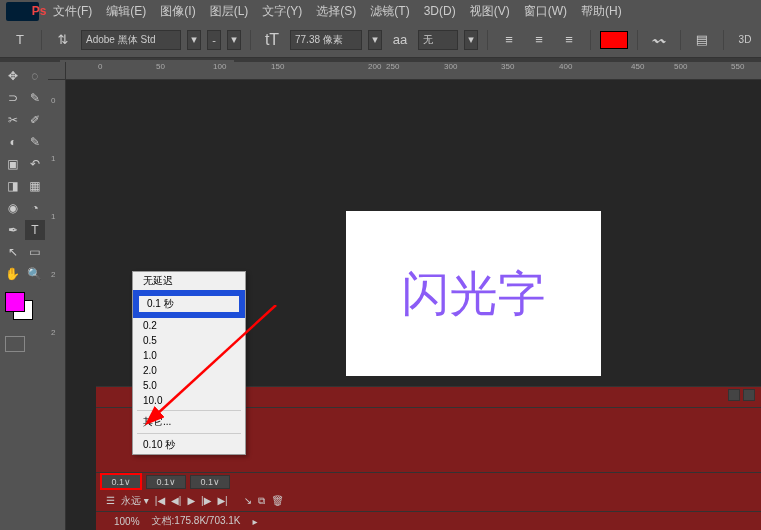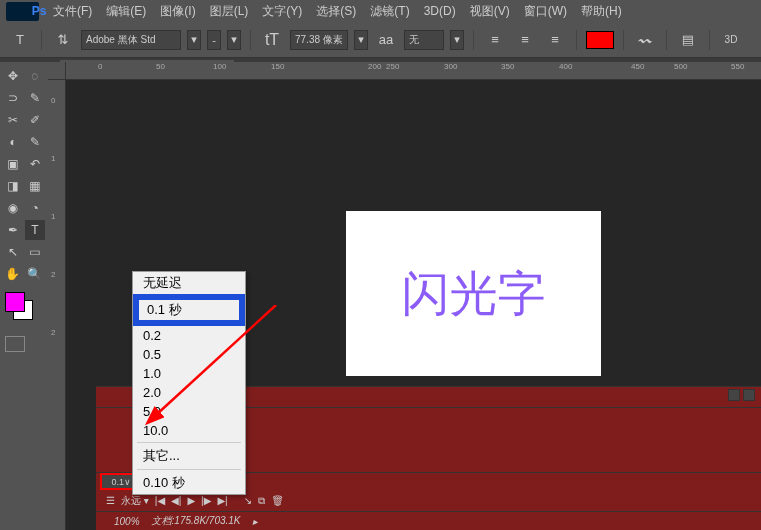--- a/index.html
+++ b/index.html
@@ -1,25 +1,25 @@
 <!DOCTYPE html>
 <html><head>
   <meta charset="utf-8">
   <style>
     * { margin: 0; padding: 0; box-sizing: border-box; }
     body { width: 761px; height: 530px; background: #535353; font-family: "Microsoft YaHei", sans-serif; font-size: 11px; color: #ccc; overflow: hidden; position: relative; }
     .menubar { height: 22px; background: #535353; display: flex; align-items: center; padding-left: 6px; gap: 2px; }
-    .ps-logo { width: 22px; height: 19px; background: #001e36; color: #3b82f6; font-weight: bold; font-size: 12px; display: flex; align-items: center; justify-content: center; border-radius: 2px; margin-right: 6px; padding-left: 33px; }
+    .ps-logo { width: 22px; height: 19px; background: #001e36; color: #ef4444; font-weight: bold; font-size: 12px; display: flex; align-items: center; justify-content: center; border-radius: 2px; margin-right: 6px; padding-left: 33px; }
     .menu-item { padding: 2px 6px; cursor: default; font-size: 12px; }
     .options-bar { height: 36px; background: #535353; display: flex; align-items: center; padding-left: 8px; gap: 6px; border-bottom: 1px solid #333; }
     .opt-btn { width: 24px; height: 24px; display: flex; align-items: center; justify-content: center; color: #ccc; font-size: 13px; }
     .opt-divider { width: 1px; height: 20px; background: #444; margin: 0 3px; }
     .font-select { width: 100px; height: 20px; background: #444; border: 1px solid #333; color: #ccc; font-size: 10px; padding: 0 4px; display: flex; align-items: center; }
     .font-select-sm { width: 14px; height: 20px; background: #444; border: 1px solid #333; display: flex; align-items: center; justify-content: center; }
-    .opt-input { width: 58px; height: 20px; background: #444; border: 1px solid #333; color: #ccc; font-size: 10px; padding: 0 4px; display: flex; align-items: center; }
+    .opt-input { width: 72px; height: 20px; background: #444; border: 1px solid #333; color: #ccc; font-size: 10px; padding: 0 4px; display: flex; align-items: center; }
     .color-swatch { width: 28px; height: 18px; background: #ff0000; border: 1px solid #000; }
     .tab-bar { height: 22px; background: #3a3a3a; display: flex; align-items: center; padding-left: 60px; }
     .doc-tab { padding: 2px 8px; background: #535353; font-size: 10px; display: flex; align-items: center; gap: 5px; }
     .doc-tab .close { font-size: 10px; }
     .workspace { position: absolute; left: 0; right: 0; top: 62px; bottom: 0; }
     .toolbox { position: absolute; left: 0; top: 0; width: 48px; background: #535353; padding: 4px 3px; }
     .tool-grid { display: grid; grid-template-columns: repeat(2, 20px); gap: 2px; }
     .tool { width: 20px; height: 20px; display: flex; align-items: center; justify-content: center; font-size: 12px; cursor: default; }
     .tool.active { background: #3a3a3a; }
     .fg-bg { margin-top: 8px; position: relative; width: 40px; height: 36px; }
@@ -35,22 +35,22 @@
     .canvas-text { color: #8b5cf6; font-size: 48px; font-weight: 500; font-family: "SimSun", serif; position: absolute; left: 50%; top: 50%; transform: translate(-50%, -50%); white-space: nowrap; }
     .timeline-panel { position: absolute; left: 48px; right: 0; bottom: 0; height: 144px; background: #7f1d1d; border-top: 1px solid #333; }
     .timeline-header { height: 20px; display: flex; justify-content: flex-end; padding: 2px 6px; }
     .timeline-header .hicon { width: 12px; height: 12px; background: #444; margin-left: 3px; border: 1px solid #333; }
     .timeline-frames { height: 66px; border-top: 1px solid #333; border-bottom: 1px solid #333; }
     .timeline-controls { height: 17px; display: flex; align-items: center; padding-left: 0; }
     .frame-delay { width: 40px; height: 14px; background: #444; border: 1px solid #333; font-size: 9px; display: flex; align-items: center; justify-content: center; margin-left: 4px; }
     .frame-delay.highlight { border: 2px solid #ff0000; background: #444; width: 42px; height: 17px; }
     .timeline-controls2 { height: 22px; display: flex; align-items: center; padding-left: 10px; gap: 6px; border-bottom: 1px solid #333; }
     .tl2-item { font-size: 10px; }
-    .status-bar { height: 18px; display: flex; align-items: center; padding-left: 18px; gap: 12px; font-size: 10px; font-style: italic; }
-    .delay-menu { position: absolute; left: 132px; top: 271px; width: 114px; background: #f0f0f0; color: #000; border: 1px solid #999; box-shadow: 2px 2px 4px rgba(0,0,0,0.3); font-size: 13px; }
+    .status-bar { height: 18px; display: flex; align-items: center; padding-left: 18px; gap: 12px; font-size: 10px; }
+    .delay-menu { position: absolute; left: 132px; top: 271px; width: 114px; background: #f0f0f0; color: #000; border: 1px solid #999; box-shadow: 2px 2px 4px rgba(0,0,0,0.3); font-size: 10px; }
     .delay-item { padding: 2px 10px; cursor: default; }
     .delay-item.highlight { border: 6px solid #1d4ed8; padding: 1px 8px; }
     .delay-sep { height: 1px; background: #ccc; margin: 2px 4px; }
     .arrow-svg { position: absolute; left: 136px; top: 305px; pointer-events: none; }
   </style>
 </head>
 <body>
 
 <div class="menubar">
   <div class="ps-logo">Ps</div>

